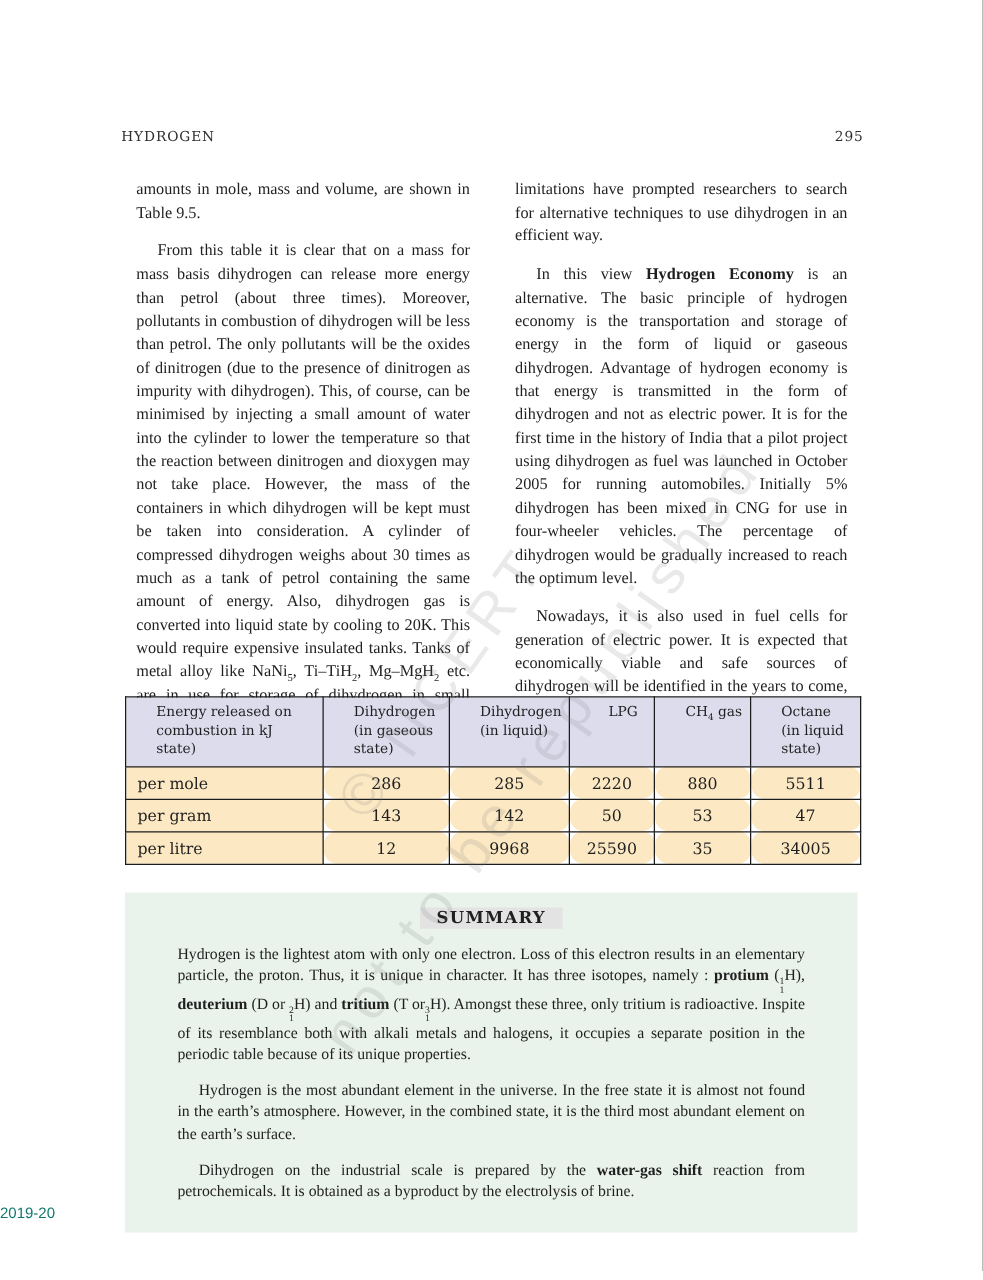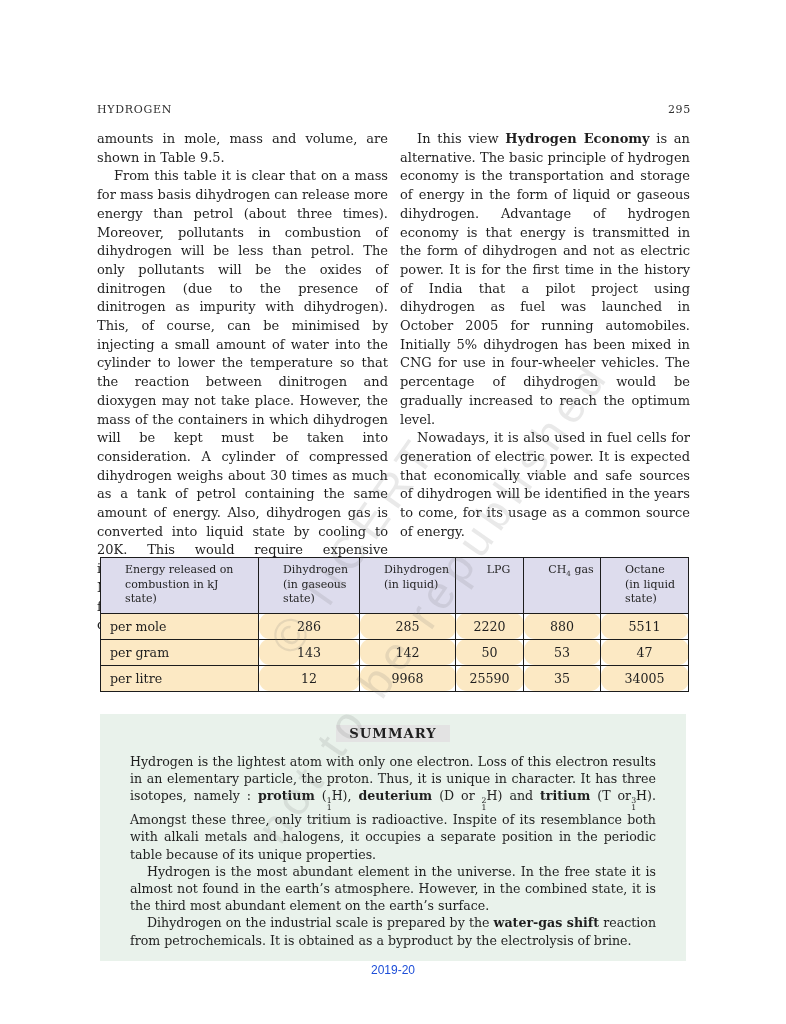--- a/index.html
+++ b/index.html
@@ -5,21 +5,21 @@
   html,body{margin:0;padding:0;background:#888;}
   .page{position:relative;width:786px;height:1024px;background:#ffffff;margin:0 auto;
         font-family:"DejaVu Serif", serif;color:var(--text-color,#1f1f1f);overflow:hidden;}
 
   .header{position:absolute;top:103px;left:97px;right:95px;display:flex;
           justify-content:space-between;font-size:11px;letter-spacing:0.7px;color:#2f2f2f;}
 
   .col{position:absolute;top:130px;width:291px;font-size:13px;line-height:18.7px;text-align:justify;}
   .col-left{left:97px;}
   .col-right{left:400px;width:290px;}
-  .para{margin:0;}
+  .para{margin:12px;font-family:Liberation Serif, serif;}
   .para.indent{text-indent:17px;}
   .b{font-weight:bold;}
   sub{font-size:0.65em;line-height:0;}
   .stack{display:inline-flex;flex-direction:column;font-size:0.62em;line-height:0.9;
          vertical-align:-0.35em;text-align:center;}
 
   .caption{position:absolute;top:533px;left:100px;width:600px;font-weight:bold;
            font-size:12.4px;color:var(--caption-color,#1ba3dc);white-space:nowrap;}
   .cap-label{margin-right:12px;}
 
@@ -33,22 +33,22 @@
   table.fuel td.rowlabel{text-align:left;padding-left:9px;}
   table.fuel td.num{text-align:center;border-radius:11px;}
 
   .summary{position:absolute;top:714px;left:100px;width:586px;box-sizing:border-box;
            background:var(--summary-bg,#e9f2eb);padding:7px 30px 12px;min-height:200px;}
   .summary-heading-wrap{text-align:center;margin:2px 0 11px;}
   .summary-heading{display:inline-block;background:var(--summary-heading-bg,#e3e3e3);
                    padding:1px 13px;font-weight:bold;font-size:13.2px;letter-spacing:1px;}
   .summary .para{font-size:12.6px;line-height:17.2px;text-align:justify;}
 
-  .footer{position:absolute;top:963px;left:0;right:0;text-align:center;
-          font-family:"Liberation Sans", sans-serif;font-size:12px;color:#1d4ed8;}
+  .footer{position:absolute;top:963px;left:0;right:0;text-align:left;
+          font-family:"Liberation Sans", sans-serif;font-size:12px;color:#0f766e;}
 
   .watermark{position:absolute;left:50%;top:56%;transform:translate(-50%,-50%) rotate(-55deg);
              font-family:"Liberation Sans", sans-serif;font-size:46px;letter-spacing:7px;
              line-height:2.1;color:var(--watermark-color,rgba(120,120,120,0.18));
              white-space:nowrap;text-align:center;pointer-events:none;z-index:5;}
 </style>
 </head>
 <body>
 
 <div class="page">
@@ -61,20 +61,21 @@
   <div class="header">
     <span>HYDROGEN</span>
     <span>295</span>
   </div>
 
   <div class="col col-left">
       <p class="para"><span>amounts in mole, mass and volume, are shown in Table 9.5.</span></p>
       <p class="para indent"><span>From this table it is clear that on a mass for mass basis dihydrogen can release more energy than petrol (about three times). Moreover, pollutants in combustion of dihydrogen will be less than petrol. The only pollutants will be the oxides of dinitrogen (due to the presence of dinitrogen as impurity with dihydrogen). This, of course, can be minimised by injecting a small amount of water into the cylinder to lower the temperature so that the reaction between dinitrogen and dioxygen may not take place. However, the mass of the containers in which dihydrogen will be kept must be taken into consideration. A cylinder of compressed dihydrogen weighs about 30 times as much as a tank of petrol containing the same amount of energy. Also, dihydrogen gas is converted into liquid state by cooling to 20K. This would require expensive insulated tanks. Tanks of metal alloy like NaNi</span><sub>5</sub><span>, Ti–TiH</span><sub>2</sub><span>, Mg–MgH</span><sub>2</sub><span> etc. are in use for storage of dihydrogen in small quantities. These</span></p>
     </div>
   <div class="col col-right">
+      <p class="para"><span>limitations have prompted researchers to search for alternative techniques to use dihydrogen in an efficient way.</span></p>
       <p class="para indent"><span>In this view </span><span class="b">Hydrogen Economy</span><span> is an alternative. The basic principle of hydrogen economy is the transportation and storage of energy in the form of liquid or gaseous dihydrogen. Advantage of hydrogen economy is that energy is transmitted in the form of dihydrogen and not as electric power. It is for the first time in the history of India that a pilot project using dihydrogen as fuel was launched in October 2005 for running automobiles. Initially 5% dihydrogen has been mixed in CNG for use in four-wheeler vehicles. The percentage of dihydrogen would be gradually increased to reach the optimum level.</span></p>
       <p class="para indent"><span>Nowadays, it is also used in fuel cells for generation of electric power. It is expected that economically viable and safe sources of dihydrogen will be identified in the years to come, for its usage as a common source of energy.</span></p>
     </div>
 
 
   <table class="fuel">
     <colgroup>
       <col style="width:158px">
         <col style="width:101px">
         <col style="width:96px">

